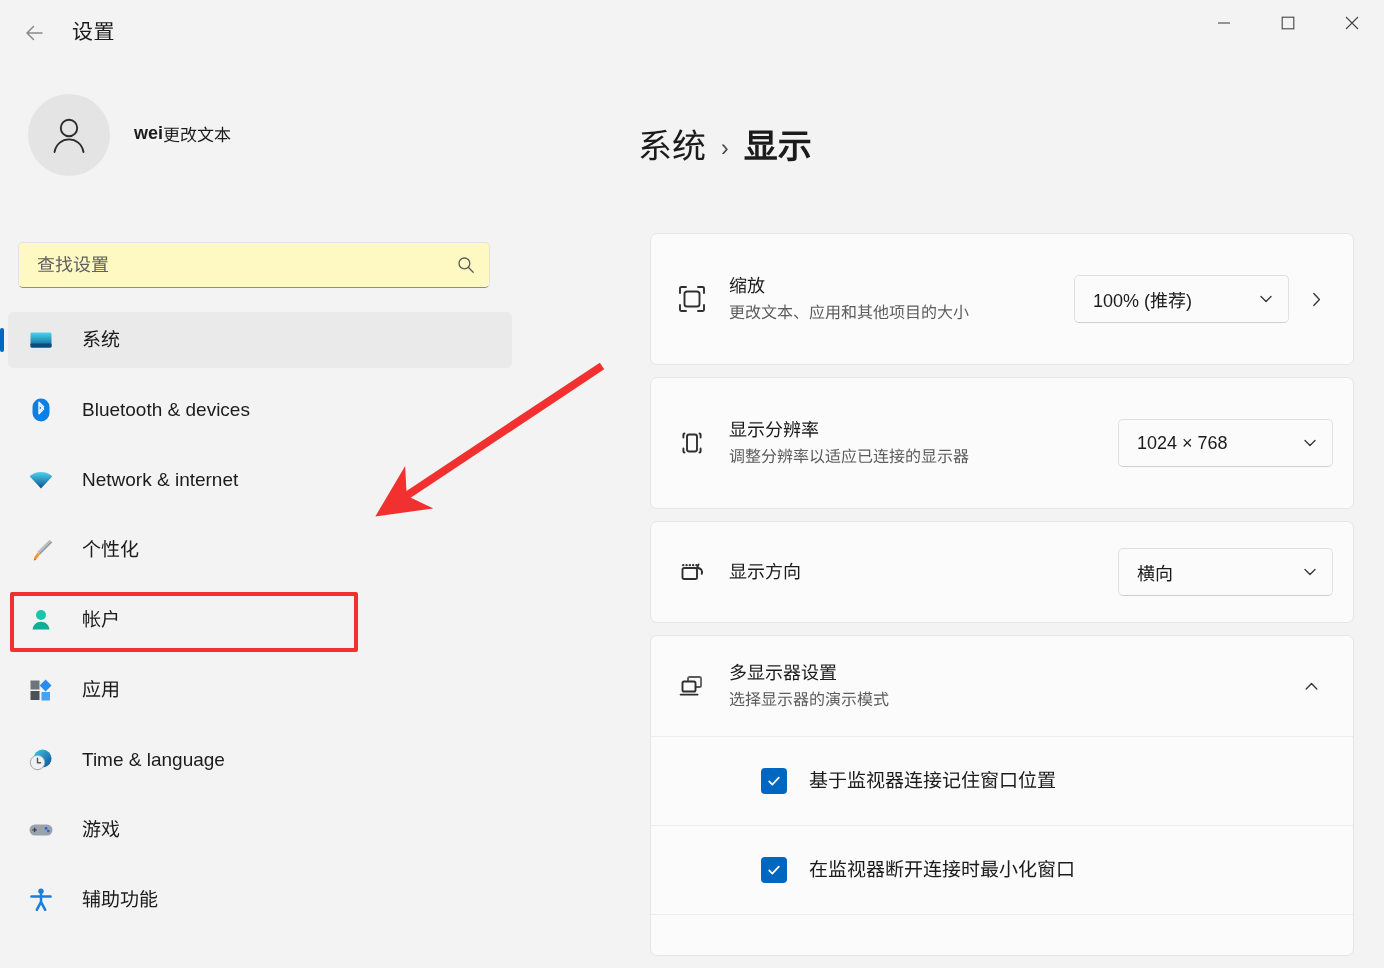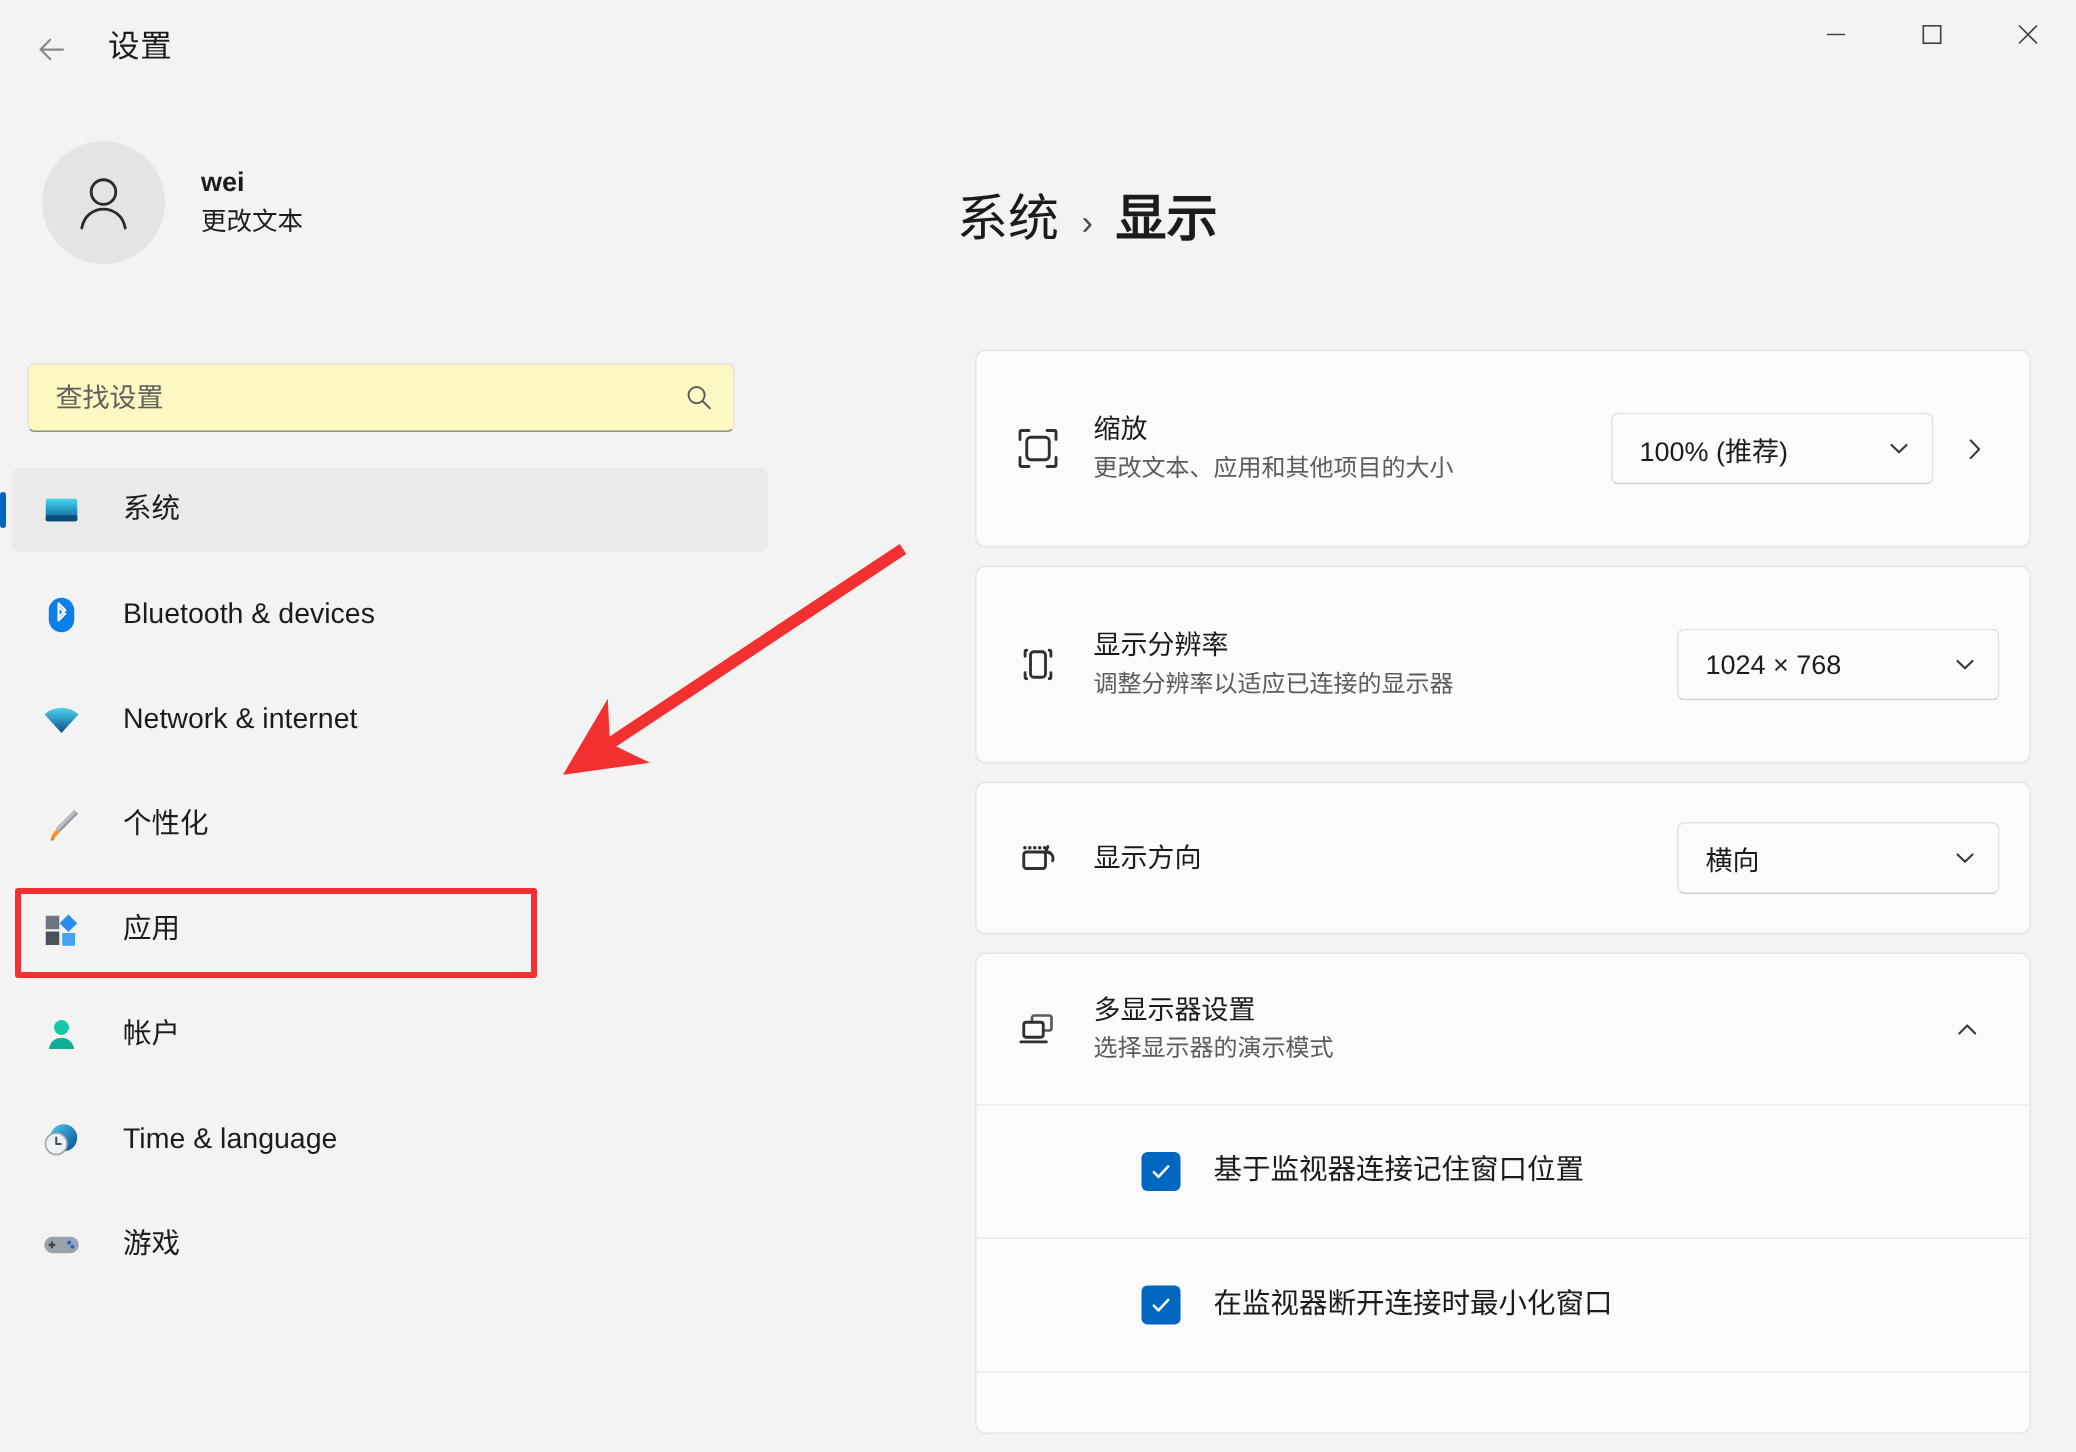--- a/index.html
+++ b/index.html
@@ -100,21 +100,21 @@
     border-radius: 50%;
     background: #e4e4e4;
     display: flex;
     align-items: center;
     justify-content: center;
     flex: none;
   }
   .acct-text {
     margin-left: 24px;
     display: flex;
-    flex-direction: column;
+    flex-direction: row;
     justify-content: center;
   }
   .acct-name {
     font-size: 18px;
     font-weight: 700;
     color: #1b1b1b;
     line-height: 24px;
   }
   .acct-type {
     font-size: 17px;
@@ -490,37 +490,37 @@
             <path d="M9.6 15.7l2.1 2.1-3.2 3.9-2.7.9.8-2.8z" fill="#f79028"></path>
             <path d="M6.6 20.9l-.8 2.7 2.7-.8z" fill="#e5701a"></path>
           </svg>
         </span>
         <span class="nav-label">个性化</span>
       </div>
 
       <div class="navitem">
         <span class="nav-ico">
           <svg width="26" height="26" viewBox="0 0 26 26" aria-hidden="true">
+            <circle cx="13" cy="8" r="5" fill="#16c7a8"></circle>
+            <path d="M4.6 22.4c.6-4.9 4.3-7.6 8.4-7.6s7.8 2.7 8.4 7.6z" fill="#0fae97"></path>
+          </svg>
+        </span>
+        <span class="nav-label">帐户</span>
+      </div>
+
+      <div class="navitem">
+        <span class="nav-ico">
+          <svg width="26" height="26" viewBox="0 0 26 26" aria-hidden="true">
             <rect x="2.5" y="3.5" width="9" height="9" fill="#6d747c"></rect>
             <rect x="2.5" y="14" width="9" height="9" fill="#4a5158"></rect>
             <path d="M17.6 2.6l5.9 5.9-5.9 5.9-5.9-5.9z" fill="#2a8cf0"></path>
             <rect x="13.5" y="15" width="8.5" height="8.5" fill="#45a3f5"></rect>
           </svg>
         </span>
         <span class="nav-label">应用</span>
-      </div>
-
-      <div class="navitem">
-        <span class="nav-ico">
-          <svg width="26" height="26" viewBox="0 0 26 26" aria-hidden="true">
-            <circle cx="13" cy="8" r="5" fill="#16c7a8"></circle>
-            <path d="M4.6 22.4c.6-4.9 4.3-7.6 8.4-7.6s7.8 2.7 8.4 7.6z" fill="#0fae97"></path>
-          </svg>
-        </span>
-        <span class="nav-label">帐户</span>
       </div>
 
       <div class="navitem">
         <span class="nav-ico">
           <svg width="26" height="26" viewBox="0 0 26 26" aria-hidden="true">
             <defs>
               <linearGradient id="gGlobe" x1="0" y1="0" x2="1" y2="1">
                 <stop offset="0" stop-color="#45c7f0"></stop>
                 <stop offset="1" stop-color="#0a4f91"></stop>
               </linearGradient>
@@ -538,20 +538,29 @@
           <svg width="26" height="26" viewBox="0 0 26 26" aria-hidden="true">
             <rect x="1.5" y="7.5" width="23" height="11" rx="5.5" fill="#9aa3ab"></rect>
             <path d="M6.6 11.2v3.4M4.9 12.9h3.4" stroke="#3a4149" stroke-width="1.4" stroke-linecap="round"></path>
             <circle cx="18.1" cy="11.4" r="1.35" fill="#2b5fd9"></circle>
             <circle cx="20.3" cy="14.1" r="1.35" fill="#2b5fd9"></circle>
           </svg>
         </span>
         <span class="nav-label">游戏</span>
       </div>
 
+      <div class="navitem">
+        <span class="nav-ico">
+          <svg width="26" height="26" viewBox="0 0 26 26" aria-hidden="true">
+            <circle cx="13" cy="4.2" r="2.7" fill="#1a7de0"></circle>
+            <path d="M13 7.6v7.2M3.4 9.6h19.2M13 14.8l-4.2 8M13 14.8l4.2 8" stroke="#1a7de0" stroke-width="2.5" stroke-linecap="round" fill="none"></path>
+          </svg>
+        </span>
+        <span class="nav-label">辅助功能</span>
+      </div>
 
     </div>
 
     <div class="annot-box"></div>
   </div>
 
   <svg class="annot-arrow" viewBox="0 0 270 190" aria-hidden="true">
     <defs>
       <marker id="arrowHead" markerWidth="7" markerHeight="7" refX="5.6" refY="3.2" orient="auto" markerUnits="strokeWidth">
         <path d="M6.6 3.2L0 6.4 1.9 3.2 0 0z" fill="#f23030"></path>

